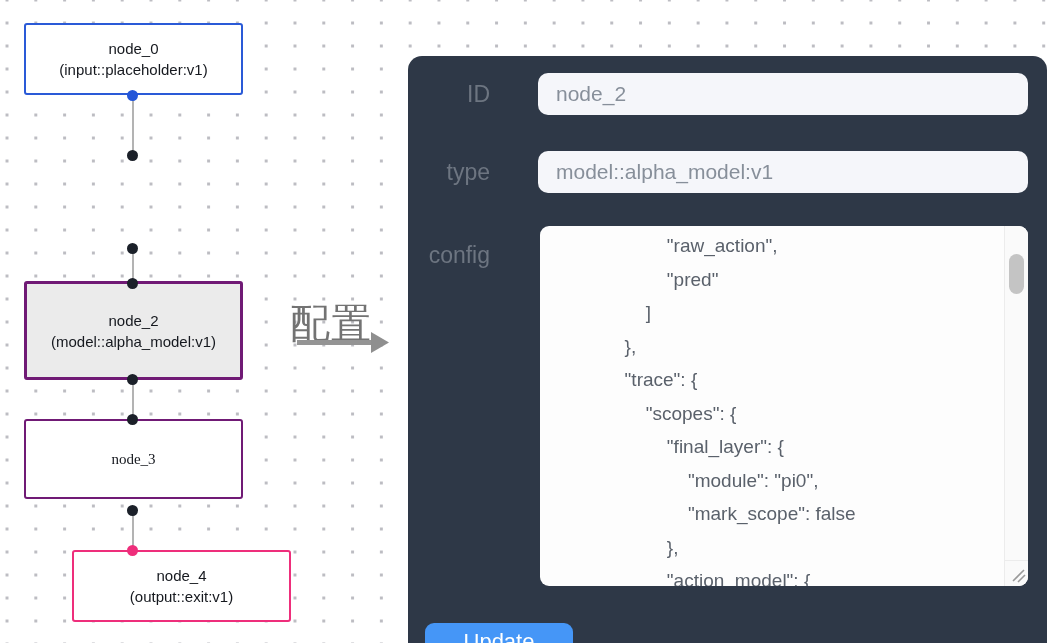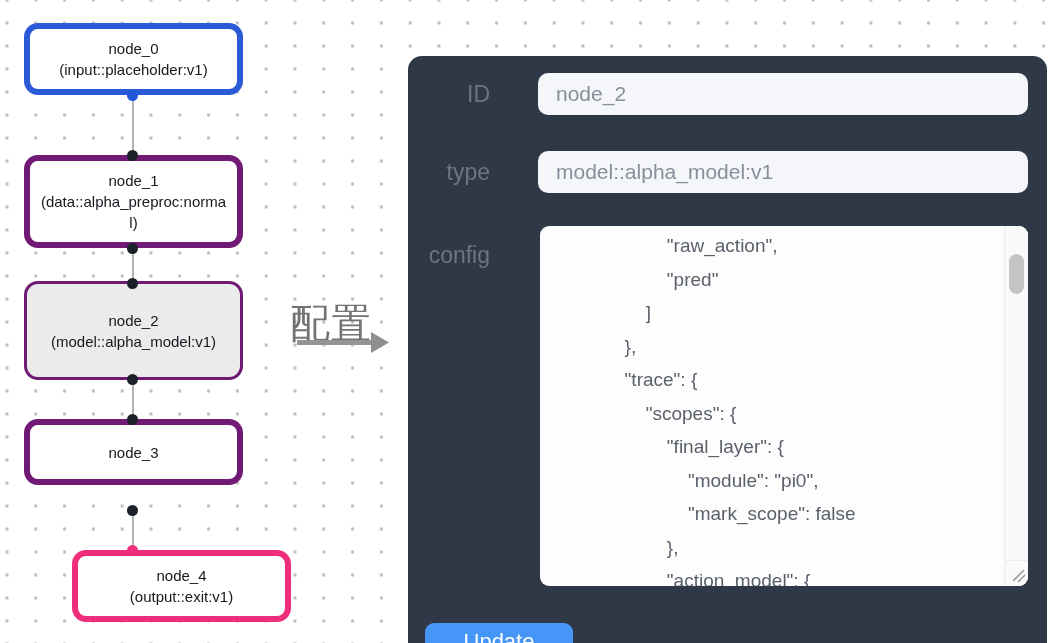--- a/index.html
+++ b/index.html
@@ -9,30 +9,30 @@
     background-color:#ffffff;
     background-image: radial-gradient(circle, #bcbcc2 1.4px, transparent 1.6px);
     background-size: 28.8px 23px;
     background-position: -7.4px -11.5px;
     position:relative;
   }
 
   
   .node {
     position:absolute; left:24px; width:219px;
-    background:#ffffff; border:6px solid #701a75; border-radius:14px;
+    background:#ffffff; border:2px solid #701a75; border-radius:3px;
     display:flex; flex-direction:column; align-items:center; justify-content:center;
     text-align:center; padding:0 10px; z-index:2;
   }
   .node .t { font-size:15px; font-weight:500; color:#15181e; line-height:21px; }
   .node .s { font-size:15px; font-weight:500; color:#15181e; line-height:21px; word-break:break-all; }
   .node-0 { top:23px;  height:72px; border-color:#2a5ad7; }
   .node-1 { top:155px; height:93px; }
   .node-2 { top:281px; height:99px; background:#ebebeb; border-width:3px; }
-  .node-3 { top:419px; height:66px; }
+  .node-3 { top:419px; height:80px;font-family:Liberation Serif, serif; }
   .node-4 { top:550px; height:72px; border-color:#ee2e7b;margin-left:48px; }
 
   .edge { position:absolute; left:132px; width:2px; background:#b3b3b3; z-index:1; }
   .edge-01 { top:95px;  height:60px; }
   .edge-12 { top:248px; height:35px; }
   .edge-23 { top:379px; height:40px; }
   .edge-34 { top:510px; height:40px; }
 
   .port { position:absolute; left:127px; width:11px; height:11px; border-radius:50%;
           background:#1b2029; z-index:3; }
@@ -86,24 +86,20 @@
 
   <div class="edge edge-01"></div>
   <div class="edge edge-12"></div>
   <div class="edge edge-23"></div>
   <div class="edge edge-34"></div>
 
   <div class="node node-0">
     <div class="t">node_0</div>
     <div class="s">(input::placeholder:v1)</div>
   </div>
-  <div class="node node-1">
-    <div class="t">node_1</div>
-    <div class="s">(data::alpha_preproc:normal)</div>
-  </div>
   <div class="node node-2">
     <div class="t">node_2</div>
     <div class="s">(model::alpha_model:v1)</div>
   </div>
   <div class="node node-3">
     <div class="t">node_3</div>
   </div>
   <div class="node node-4">
     <div class="t">node_4</div>
     <div class="s">(output::exit:v1)</div>

